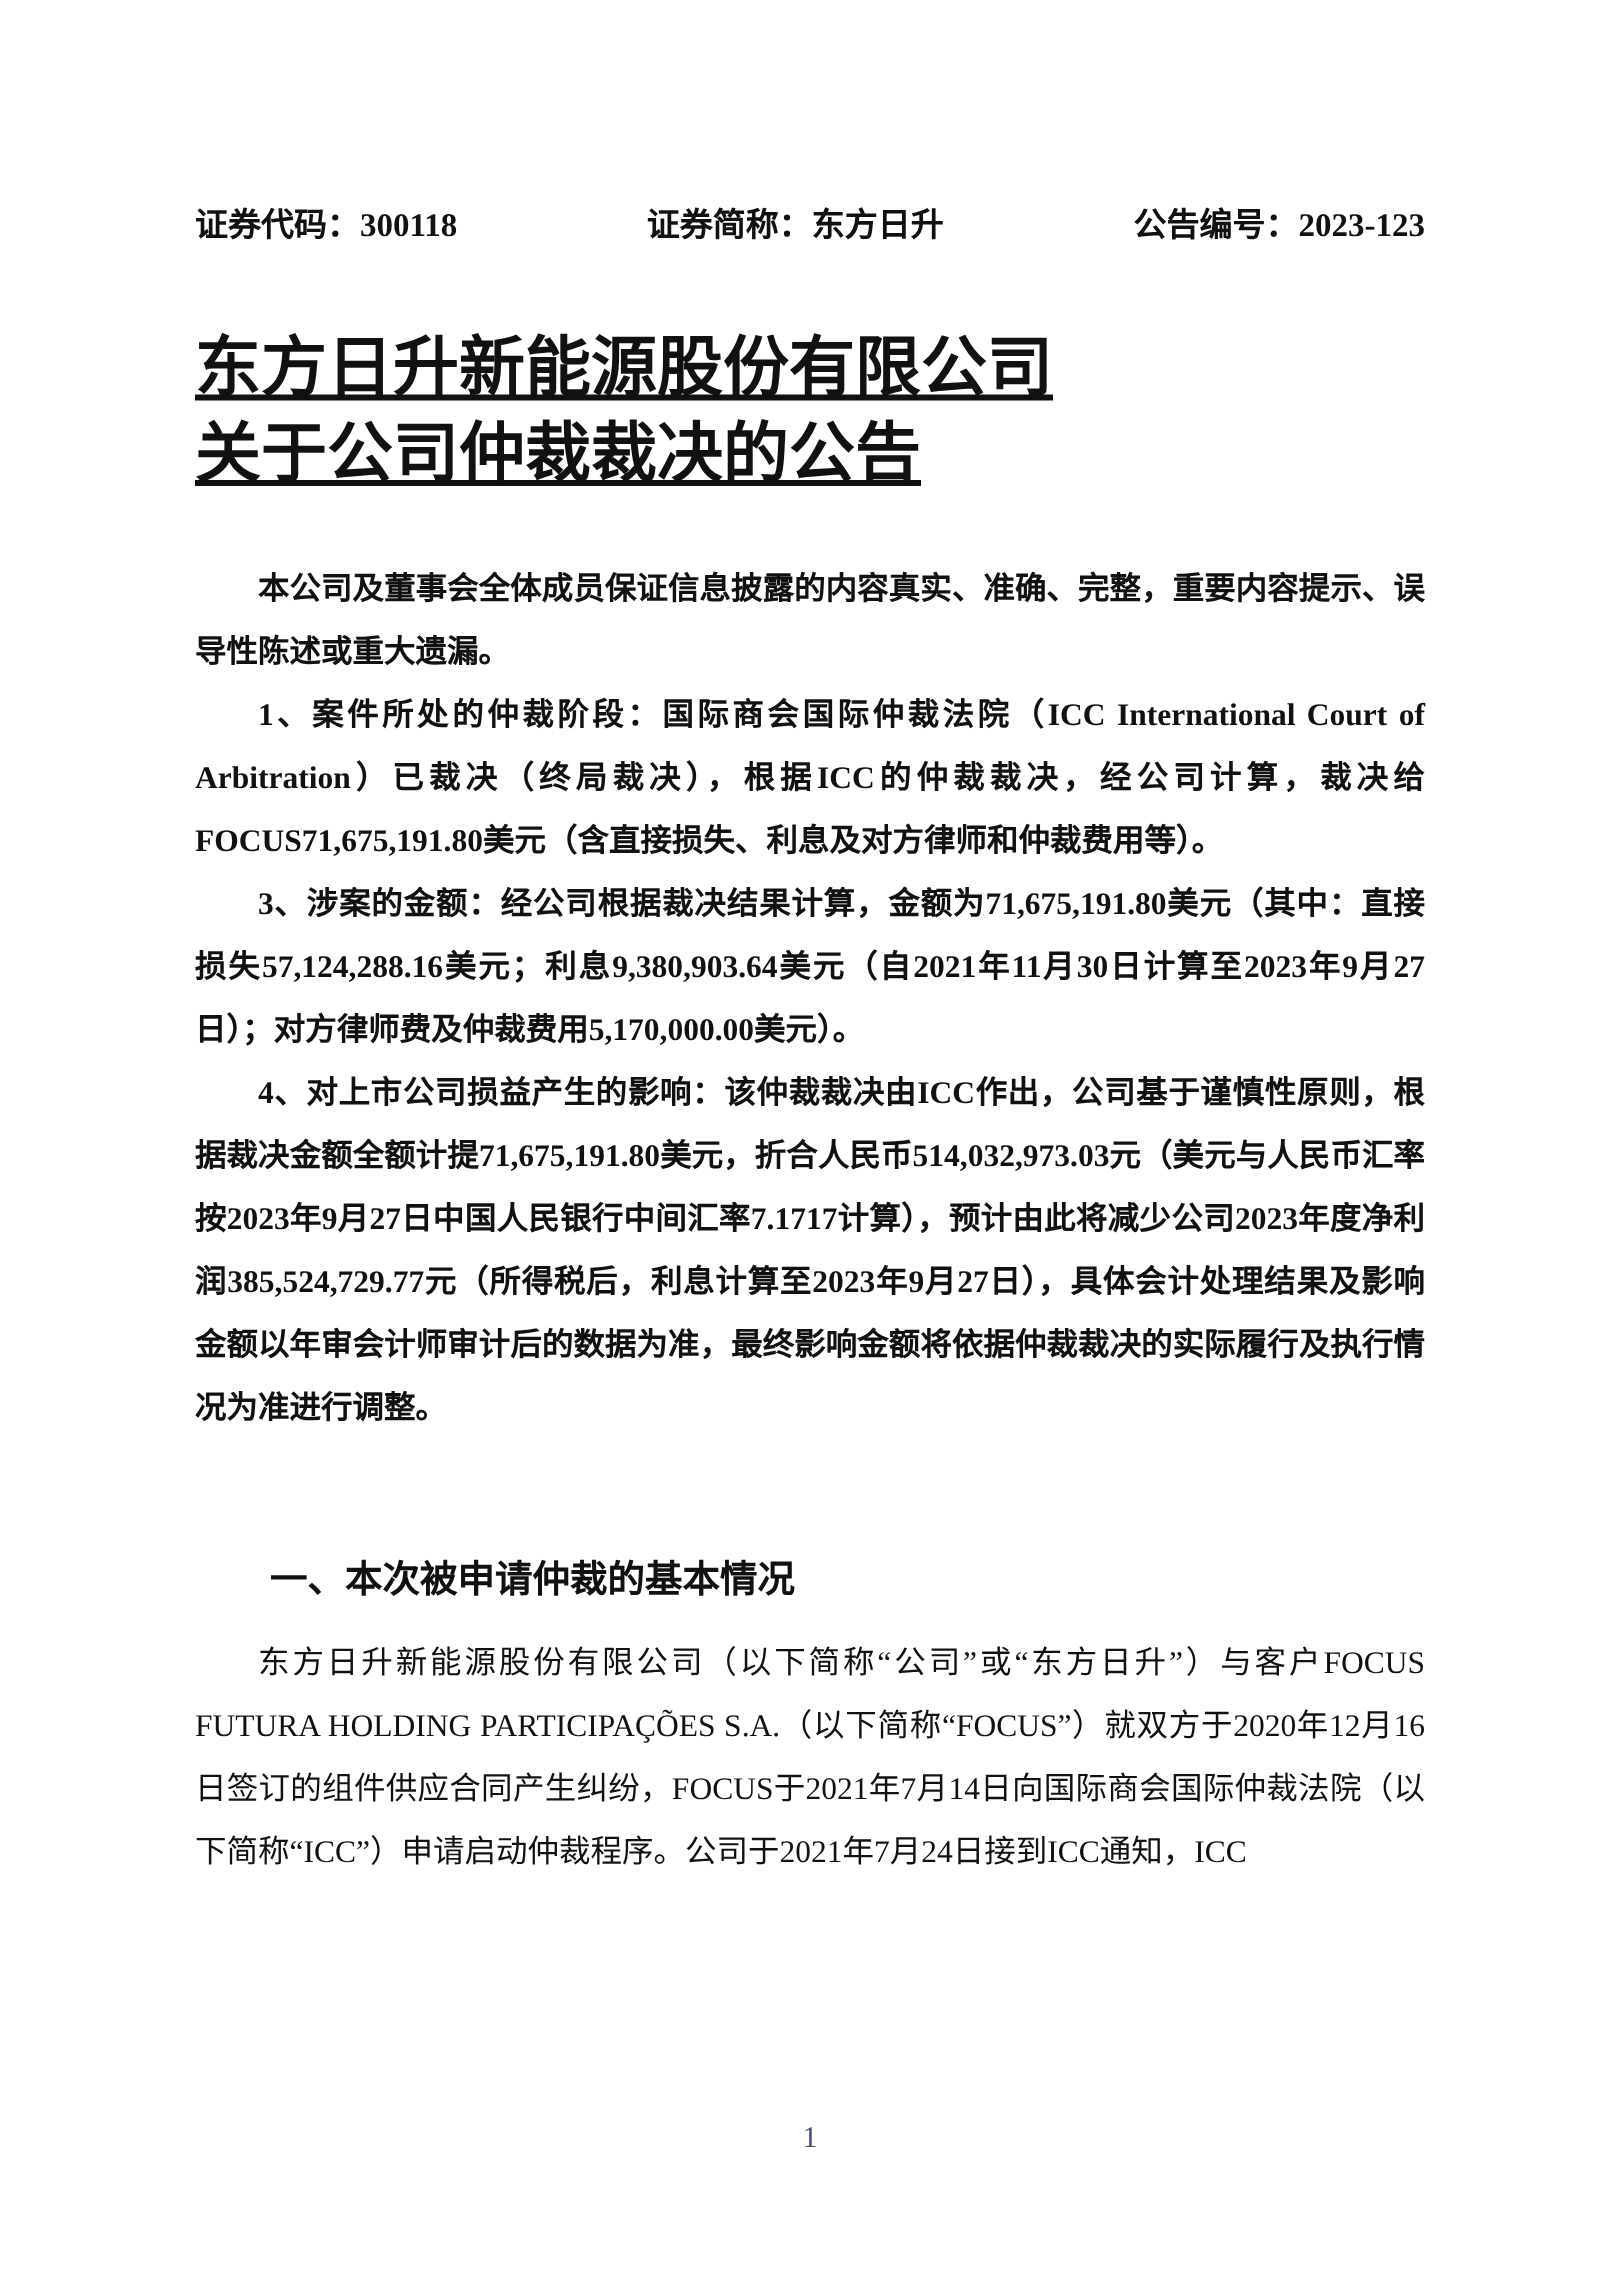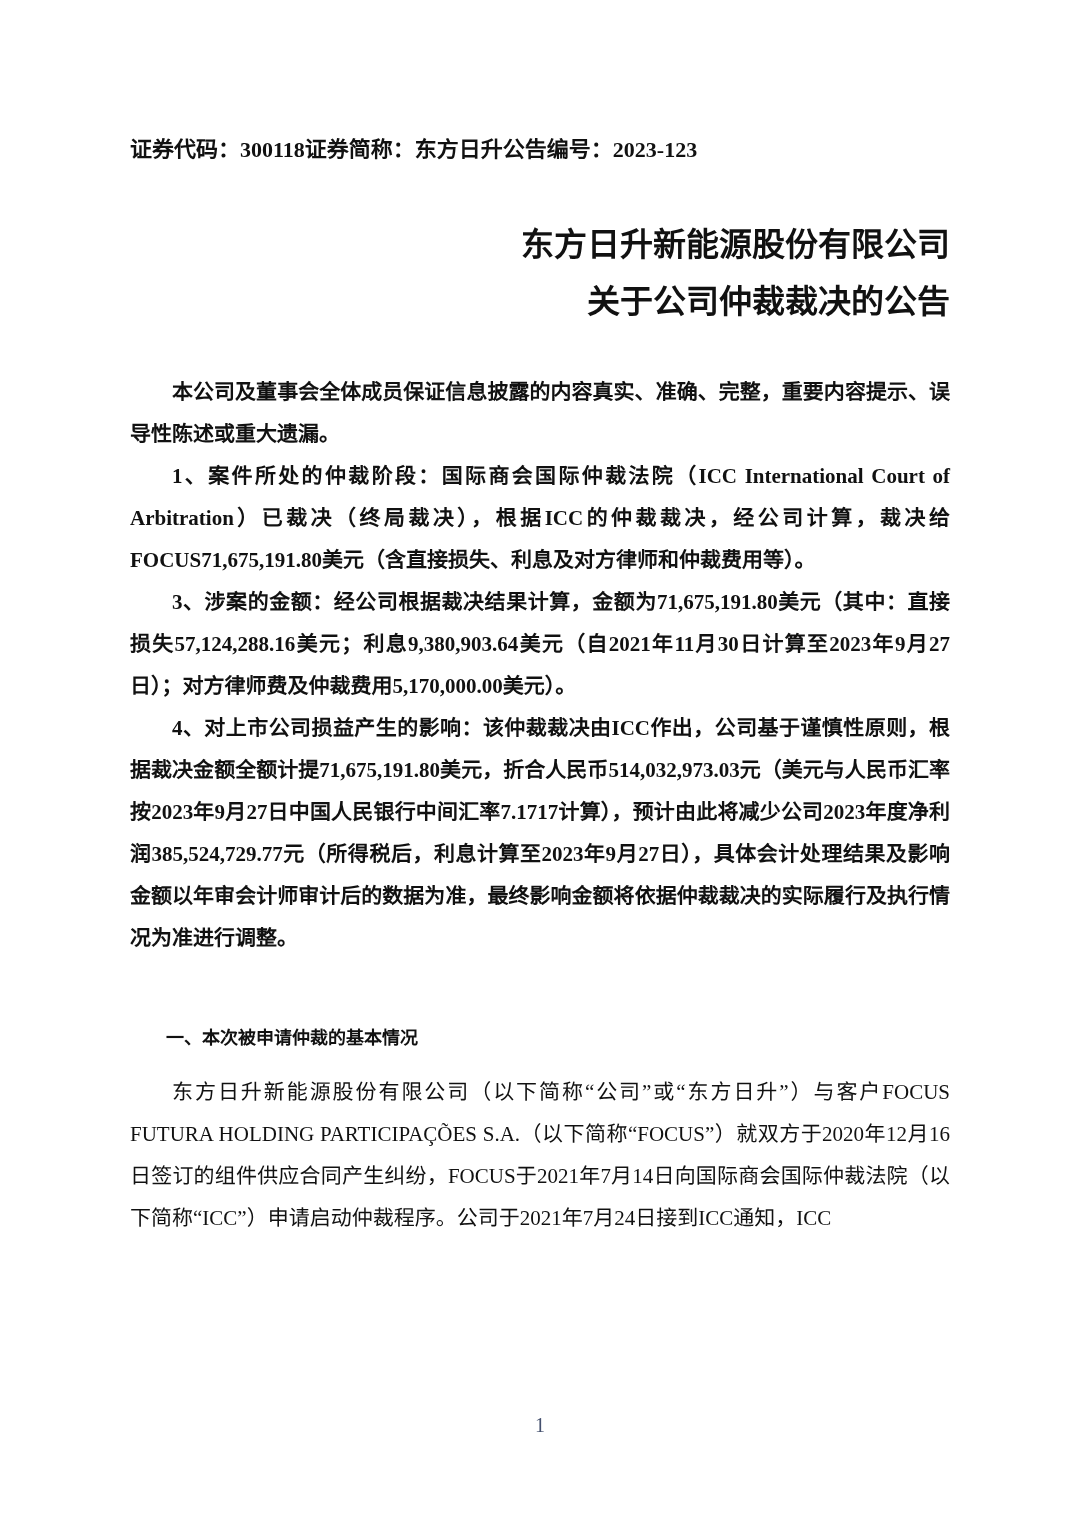--- a/index.html
+++ b/index.html
@@ -14,48 +14,49 @@
     margin: 0 auto;
     background: #ffffff;
     box-sizing: border-box;
     padding: 139px 130px 0 130px;
     font-family: "Liberation Serif", "DejaVu Serif", serif;
     color: #111111;
     overflow: hidden;
   }
   .doc-header {
     display: flex;
-    justify-content: flex-start;
+    justify-content: space-between;
     align-items: baseline;
     font-size: 22px;
     font-weight: 700;
     line-height: 22px;
     white-space: nowrap;
   }
   .doc-title {
     margin: 56px 0 0 0;
-    text-align: right;
-    font-size: 33px;
+    text-align: left;
+    font-size: 44px;
     font-weight: 700;
     line-height: 57px;
+    text-decoration: underline;
   }
   .para {
     margin: 0;
     font-size: 21px;
     line-height: 42px;
     text-align: justify;
     text-indent: 2em;
     word-break: break-word;
   }
   .bold { font-weight: 700; }
   .statement { margin-top: 40px; }
   .notice-heading { margin-top: 42px; }
   .section-heading {
-    margin-top: 58px;
-    font-size: 18px;
+    margin-top: 74px;
+    font-size: 25px;
   }
   .section-para { margin-top: 12px; font-family: Liberation Serif, serif; }
   .page-number {
     position: absolute;
     left: 0;
     right: 0;
     top: 1414px;
     text-align: center;
     font-size: 20px;
     line-height: 22px;

